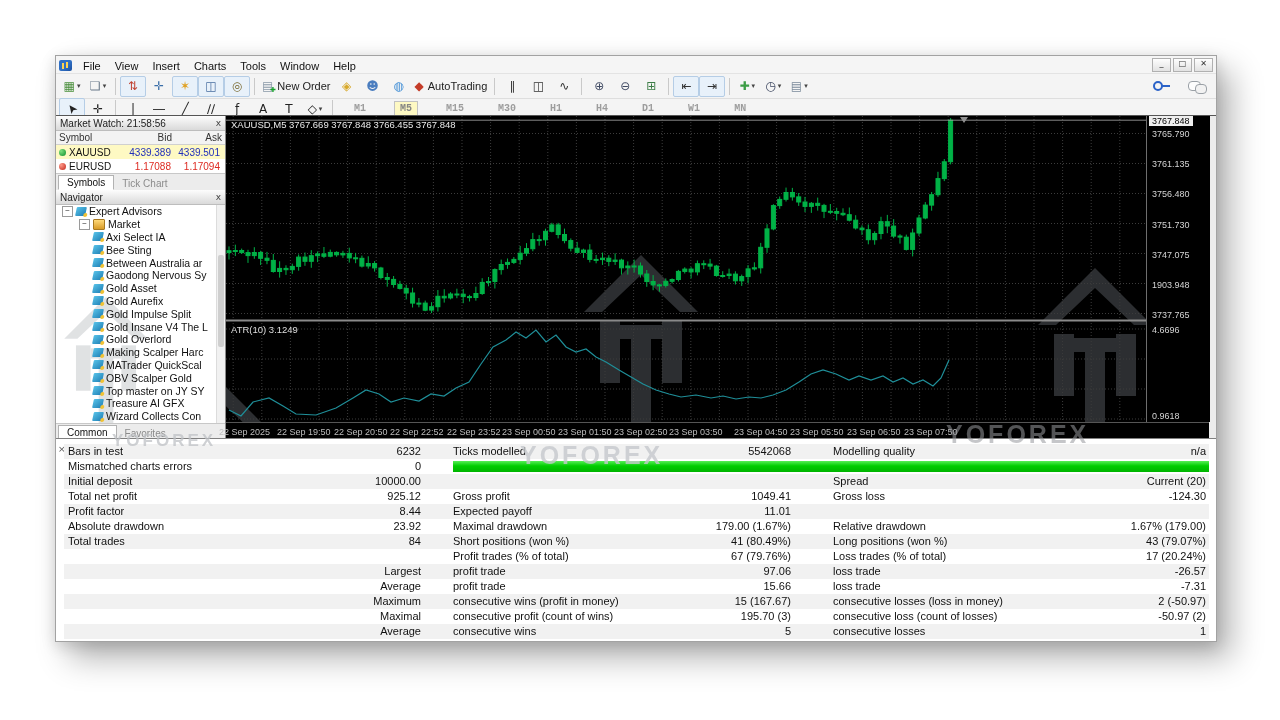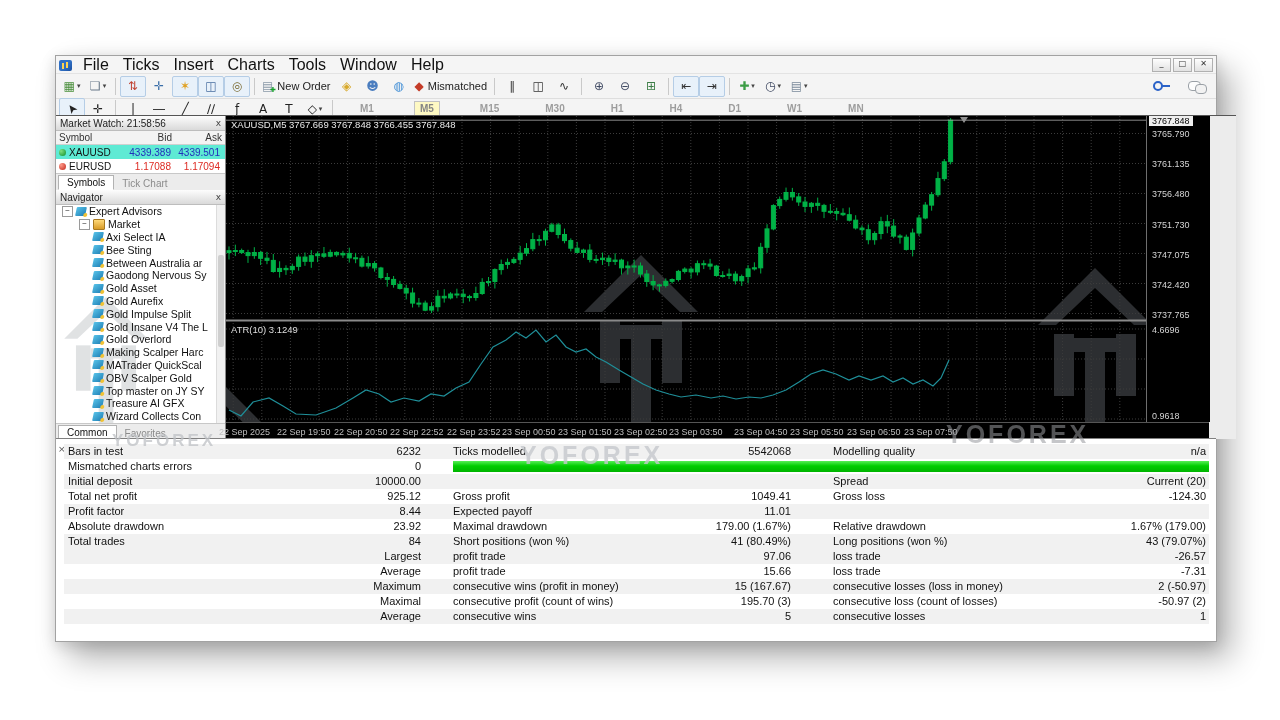--- a/index.html
+++ b/index.html
@@ -9,44 +9,44 @@
   .page-title{position:absolute;top:14px;left:0;width:1250px;text-align:center;margin:0;
     font-size:23px;font-weight:bold;letter-spacing:24px;word-spacing:18px;
     background:linear-gradient(90deg,#49c9d9 0%,#79c6e0 22%,#a7bbec 40%,#b9b0ee 52%,#9dc0e6 68%,#5fd0da 88%,#3ed6d4 100%);
     -webkit-background-clip:text;background-clip:text;color:transparent;}
   
   .window{position:absolute;left:55px;top:55px;width:1160px;height:585px;background:#f0f0f0;
     border:1px solid #a2a2a2;box-shadow:14px 16px 30px rgba(0,0,0,.30),0 4px 14px rgba(0,0,0,.14);}
   .menubar{height:16px;display:flex;align-items:center;background:#f5f5f5;border-bottom:1px solid #e3e3e3;padding:1px 3px 0 3px;}
   .app-icon{width:13px;height:11px;background:linear-gradient(135deg,#2f6fc4 55%,#1b4f9e);border-radius:2px;position:relative;margin-right:4px;flex:none;}
   .app-icon::after{content:"";position:absolute;left:3px;top:3px;width:2px;height:6px;background:#ffd34d;box-shadow:4px -1px 0 #ffd34d;}
-  .menu-item{font-size:16px;color:#111;padding:0 7px;line-height:15px;cursor:default;margin-top:11px;}
+  .menu-item{font-size:11px;color:#111;padding:0 7px;line-height:15px;cursor:default;margin-top:11px;}
   .win-controls{margin-left:auto;display:flex;gap:2px;}
   .wctl{width:17px;height:12px;border:1px solid #b0b0b0;background:linear-gradient(#fefefe,#e2e2e2);
     font-size:8px;line-height:10px;text-align:center;color:#333;font-family:"DejaVu Sans",sans-serif;}
   .toolbar{display:flex;align-items:center;background:#f4f4f4;padding:0 3px;}
   .tb1{height:24px;border-bottom:1px solid #dedede;}
   .tb2{height:19px;}
   .tbtn{height:19px;min-width:20px;padding:0 2px;display:flex;align-items:center;justify-content:center;border:1px solid transparent;border-radius:2px;position:relative;}
   .tbtn.pressed{border-color:#b5cde6;background:#e8f1fa;}
   .glyph{font-family:"DejaVu Sans",sans-serif;font-size:12px;line-height:1;}
   .tlabel{font-size:11px;color:#222;margin-left:4px;white-space:nowrap;}
   .caret{font-size:7px;color:#444;margin-left:2px;font-family:"DejaVu Sans",sans-serif;}
   .plusbadge{position:absolute;left:10px;top:9px;font-size:7px;color:#18a12c;font-weight:bold;font-family:"DejaVu Sans",sans-serif;}
   .tsep{width:1px;height:17px;background:#c9c9c9;margin:0 4px;flex:none;}
   .tb-right{margin-left:auto;display:flex;align-items:center;gap:10px;padding-right:6px;}
   .cssicon{display:inline-block;position:relative;}
   .community-key-icon{width:6px;height:6px;border:2px solid #2a62c8;border-radius:50%;}
   .community-key-icon::after{content:"";position:absolute;left:7px;top:2px;width:8px;height:2px;background:#2a62c8;}
   .chat-icon{width:11px;height:8px;border:1px solid #9aa0a6;border-radius:4px;background:#fdfdfd;}
   .chat-icon::after{content:"";position:absolute;left:6px;top:2px;width:10px;height:8px;border:1px solid #9aa0a6;border-radius:4px;background:#f2f2f2;}
-  .tf{font-size:10px;font-weight:bold;color:#9d9d9d;padding:1px 5px;margin:0 17px;border:1px solid transparent;}
+  .tf{font-size:10px;font-weight:bold;color:#9d9d9d;padding:1px 5px;margin:0 11px;border:1px solid transparent;font-family:Liberation Mono, monospace;}
   .tf.pressed{background:#fef9c3;border-color:#c2c2c2;color:#858585;}
   
-  .main{position:absolute;left:0;top:59px;width:1160px;height:323px;background:#ececec;border-top:1px solid #555;padding-left:20px;}
+  .main{position:absolute;left:0;top:59px;width:1160px;height:323px;background:#ececec;border-top:1px solid #555;}
   .leftcol{position:absolute;left:0;top:0;width:170px;height:323px;border-right:1px solid #8a8a8a;background:#f0f0f0;box-sizing:border-box;}
   .panel-title{height:14px;display:flex;align-items:center;background:linear-gradient(#fdfdfd,#dadada);
     border-bottom:1px solid #bdbdbd;font-size:10px;color:#222;padding:0 4px;}
   .panel-close{margin-left:auto;font-size:9px;color:#444;line-height:1;font-family:"DejaVu Sans",sans-serif;}
   .mw{height:73px;border-bottom:1px solid #9a9a9a;}
   .mw-head{display:flex;height:13px;background:#f3f3f3;border-bottom:1px solid #d0d0d0;font-size:10px;color:#333;align-items:center;}
   .mw-head span{padding:0 3px;}
   .mwc-sym{width:64px;}.mwc-bid{width:48px;text-align:right;}.mwc-ask{width:46px;text-align:right;}
   .mw-row{display:flex;height:14px;align-items:center;font-size:10px;}
   .mw-row .sym{width:64px;padding-left:3px;color:#111;display:flex;align-items:center;gap:3px;}
@@ -100,21 +100,21 @@
 </style>
 </head>
 <body>
 
 <div class="stage">
 
   <div class="window">
 
     <div class="menubar">
       <span class="app-icon"></span>
-      <nav id="menus"><span class="menu-item">File</span><span class="menu-item">Ticks</span><span class="menu-item">Insert</span><span class="menu-item">Charts</span><span class="menu-item">Tools</span><span class="menu-item">Window</span><span class="menu-item">Help</span></nav>
+      <nav id="menus"><span class="menu-item">File</span><span class="menu-item">View</span><span class="menu-item">Insert</span><span class="menu-item">Charts</span><span class="menu-item">Tools</span><span class="menu-item">Window</span><span class="menu-item">Help</span></nav>
       <div class="win-controls">
         <span class="wctl">_</span>
         <span class="wctl">□</span>
         <span class="wctl">✕</span>
       </div>
     </div>
 
     <div class="toolbar tb1">
       <span id="tb1" style="display:flex;align-items:center;">
           <div class="tbtn">
@@ -151,21 +151,21 @@
             <span class="glyph" style="color: rgb(216, 168, 40);">◈</span>
           </div>
           <div class="tbtn">
             <span class="glyph" style="color: rgb(74, 125, 191);">☻</span>
           </div>
           <div class="tbtn">
             <span class="glyph" style="color: rgb(58, 138, 212);">◍</span>
           </div>
           <div class="tbtn">
             <span class="glyph" style="color: rgb(196, 60, 40);">◆</span>
-            <span class="tlabel">Mismatched</span>
+            <span class="tlabel">AutoTrading</span>
           </div>
           <span class="tsep"></span>
           <div class="tbtn">
             <span class="glyph" style="color: rgb(51, 51, 51);">∥</span>
           </div>
           <div class="tbtn">
             <span class="glyph" style="color: rgb(51, 51, 51);">◫</span>
           </div>
           <div class="tbtn">
             <span class="glyph" style="color: rgb(51, 51, 51);">∿</span>
@@ -266,21 +266,21 @@
           <div class="panel-title">
             <span>Market Watch: 21:58:56</span>
             <span class="panel-close">x</span>
           </div>
           <div class="mw-head">
             <span class="mwc-sym">Symbol</span>
             <span class="mwc-bid">Bid</span>
             <span class="mwc-ask">Ask</span>
           </div>
           <div id="mwrows">
-              <div class="mw-row" style="background: #5eead4;">
+              <div class="mw-row" style="background: #fef9c3;">
                 <span class="sym">
                   <span class="dot up"></span>
                   <span>XAUUSD</span>
                 </span>
                 <span class="bid" style="color: rgb(34, 48, 187);">4339.389</span>
                 <span class="ask" style="color: rgb(34, 48, 187);">4339.501</span>
               </div>
               <div class="mw-row" style="background: rgb(255, 255, 255);">
                 <span class="sym">
                   <span class="dot down"></span>
@@ -701,21 +701,21 @@
       <div class="chart-title">XAUUSD,M5  3767.669 3767.848 3766.455 3767.848</div>
       <div class="atr-title">
         <span>ATR(10)</span> <span>3.1249</span>
       </div>
       <div class="pricescale" id="pricescale">
           <span class="ptick" style="top: 13px;">3765.790</span>
           <span class="ptick" style="top: 43px;">3761.135</span>
           <span class="ptick" style="top: 73px;">3756.480</span>
           <span class="ptick" style="top: 103.6px;">3751.730</span>
           <span class="ptick" style="top: 133.6px;">3747.075</span>
-          <span class="ptick" style="top: 163.6px;">3742.420</span>
+          <span class="ptick" style="top: 163.6px;">1903.948</span>
           <span class="ptick" style="top: 193.6px;">3737.765</span>
           <span class="pcur" style="top: 0px;">3767.848</span>
           <span class="ptick" style="top: 208.5px;">4.6696</span>
           <span class="ptick" style="top: 295px;">0.9618</span>
         </div>
       <div class="timeaxis" id="timeaxis">
           <span class="ttick" style="left: -7px;">22 Sep 2025</span>
           <span class="ttick" style="left: 51px;">22 Sep 19:50</span>
           <span class="ttick" style="left: 108px;">22 Sep 20:50</span>
           <span class="ttick" style="left: 164px; text-align: center;">22 Sep 22:52</span>
@@ -776,20 +776,26 @@
             <span class="rc rc6">1.67% (179.00)</span>
           </div>
           <div class="rrow odd">
             <span class="rc rc1">Total trades</span>
             <span class="rc rc2">84</span>
             <span class="rc rc3">Short positions (won %)</span>
             <span class="rc rc4">41 (80.49%)</span>
             <span class="rc rc5">Long positions (won %)</span>
             <span class="rc rc6">43 (79.07%)</span>
           </div>
+          <div class="rrow">
+            <span class="rc rc3">Profit trades (% of total)</span>
+            <span class="rc rc4">67 (79.76%)</span>
+            <span class="rc rc5">Loss trades (% of total)</span>
+            <span class="rc rc6">17 (20.24%)</span>
+          </div>
           <div class="rrow odd">
             <span class="rc rc2">Largest</span>
             <span class="rc rc3">profit trade</span>
             <span class="rc rc4">97.06</span>
             <span class="rc rc5">loss trade</span>
             <span class="rc rc6">-26.57</span>
           </div>
           <div class="rrow">
             <span class="rc rc2">Average</span>
             <span class="rc rc3">profit trade</span>

